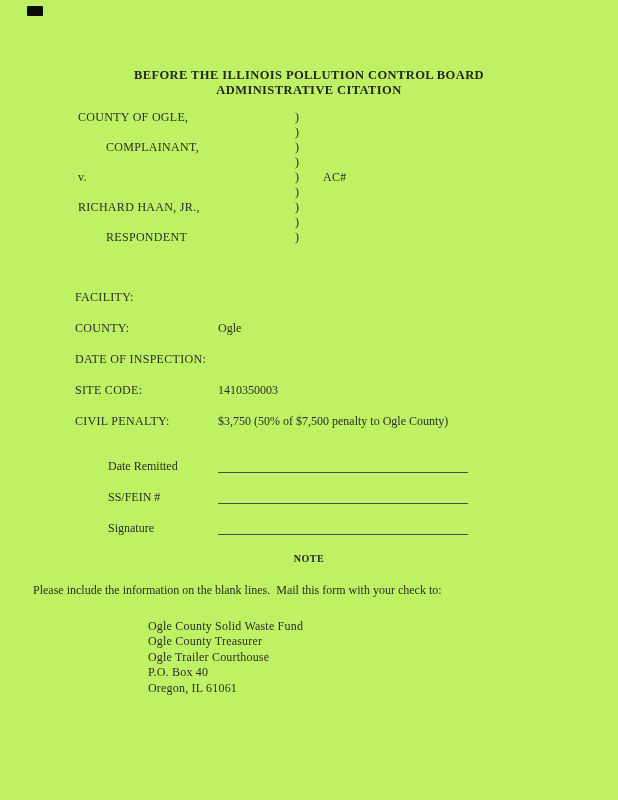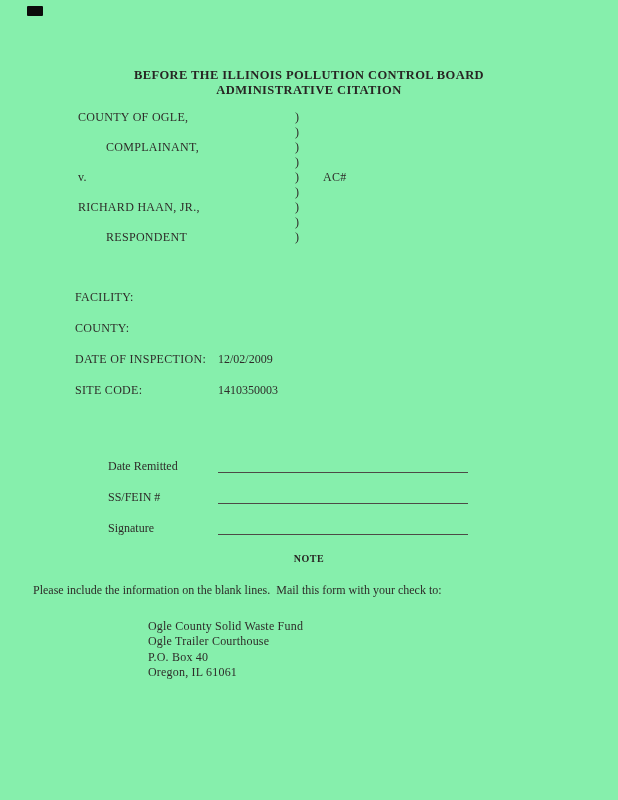--- a/index.html
+++ b/index.html
@@ -1,21 +1,21 @@
 <!DOCTYPE html>
 <html><head>
 <meta charset="utf-8">
 <style>
   * { box-sizing: border-box; margin: 0; padding: 0; }
   html, body { width: 618px; height: 800px; }
   body { background: #f4f4f2; }
   .page {
     position: relative;
     width: 618px; height: 800px;
-    background: #86efac;
+    background: #bef264;
     font-family: "Liberation Serif", "DejaVu Serif", serif;
     color: #2e2c29;
     font-size: 12px;
     overflow: hidden;
   }
   .scan-artifact {
     position: absolute; left: 27px; top: 6px;
     width: 16px; height: 10px; background: #0b0b0b;
     border-radius: 1px;
   }
@@ -105,28 +105,32 @@
       <span class="cap-paren">)</span>
     </div>
   </div>
 
   <div class="fields">
     <div class="field-row">
       <span class="field-label">FACILITY:</span>
     </div>
     <div class="field-row">
       <span class="field-label">COUNTY:</span>
+      <span class="field-value">Ogle</span>
     </div>
     <div class="field-row">
       <span class="field-label">DATE OF INSPECTION:</span>
-      <span class="field-value">12/02/2009</span>
     </div>
     <div class="field-row">
       <span class="field-label">SITE CODE:</span>
       <span class="field-value">1410350003</span>
+    </div>
+    <div class="field-row">
+      <span class="field-label">CIVIL PENALTY:</span>
+      <span class="field-value">$3,750 (50% of $7,500 penalty to Ogle County)</span>
     </div>
   </div>
 
   <div class="blanks">
     <div class="blank-row">
       <span class="blank-label">Date Remitted</span>
       <span class="blank-line"></span>
     </div>
     <div class="blank-row">
       <span class="blank-label">SS/FEIN #</span>
@@ -137,18 +141,19 @@
       <span class="blank-line"></span>
     </div>
   </div>
 
   <div class="note-heading">NOTE</div>
 
   <div class="instruction">Please include the information on the blank lines.  Mail this form with your check to:</div>
 
   <div class="address">
     <div>Ogle County Solid Waste Fund</div>
+    <div>Ogle County Treasurer</div>
     <div>Ogle Trailer Courthouse</div>
     <div>P.O. Box 40</div>
     <div>Oregon, IL 61061</div>
   </div>
 
 </div>
 
 </body></html>

